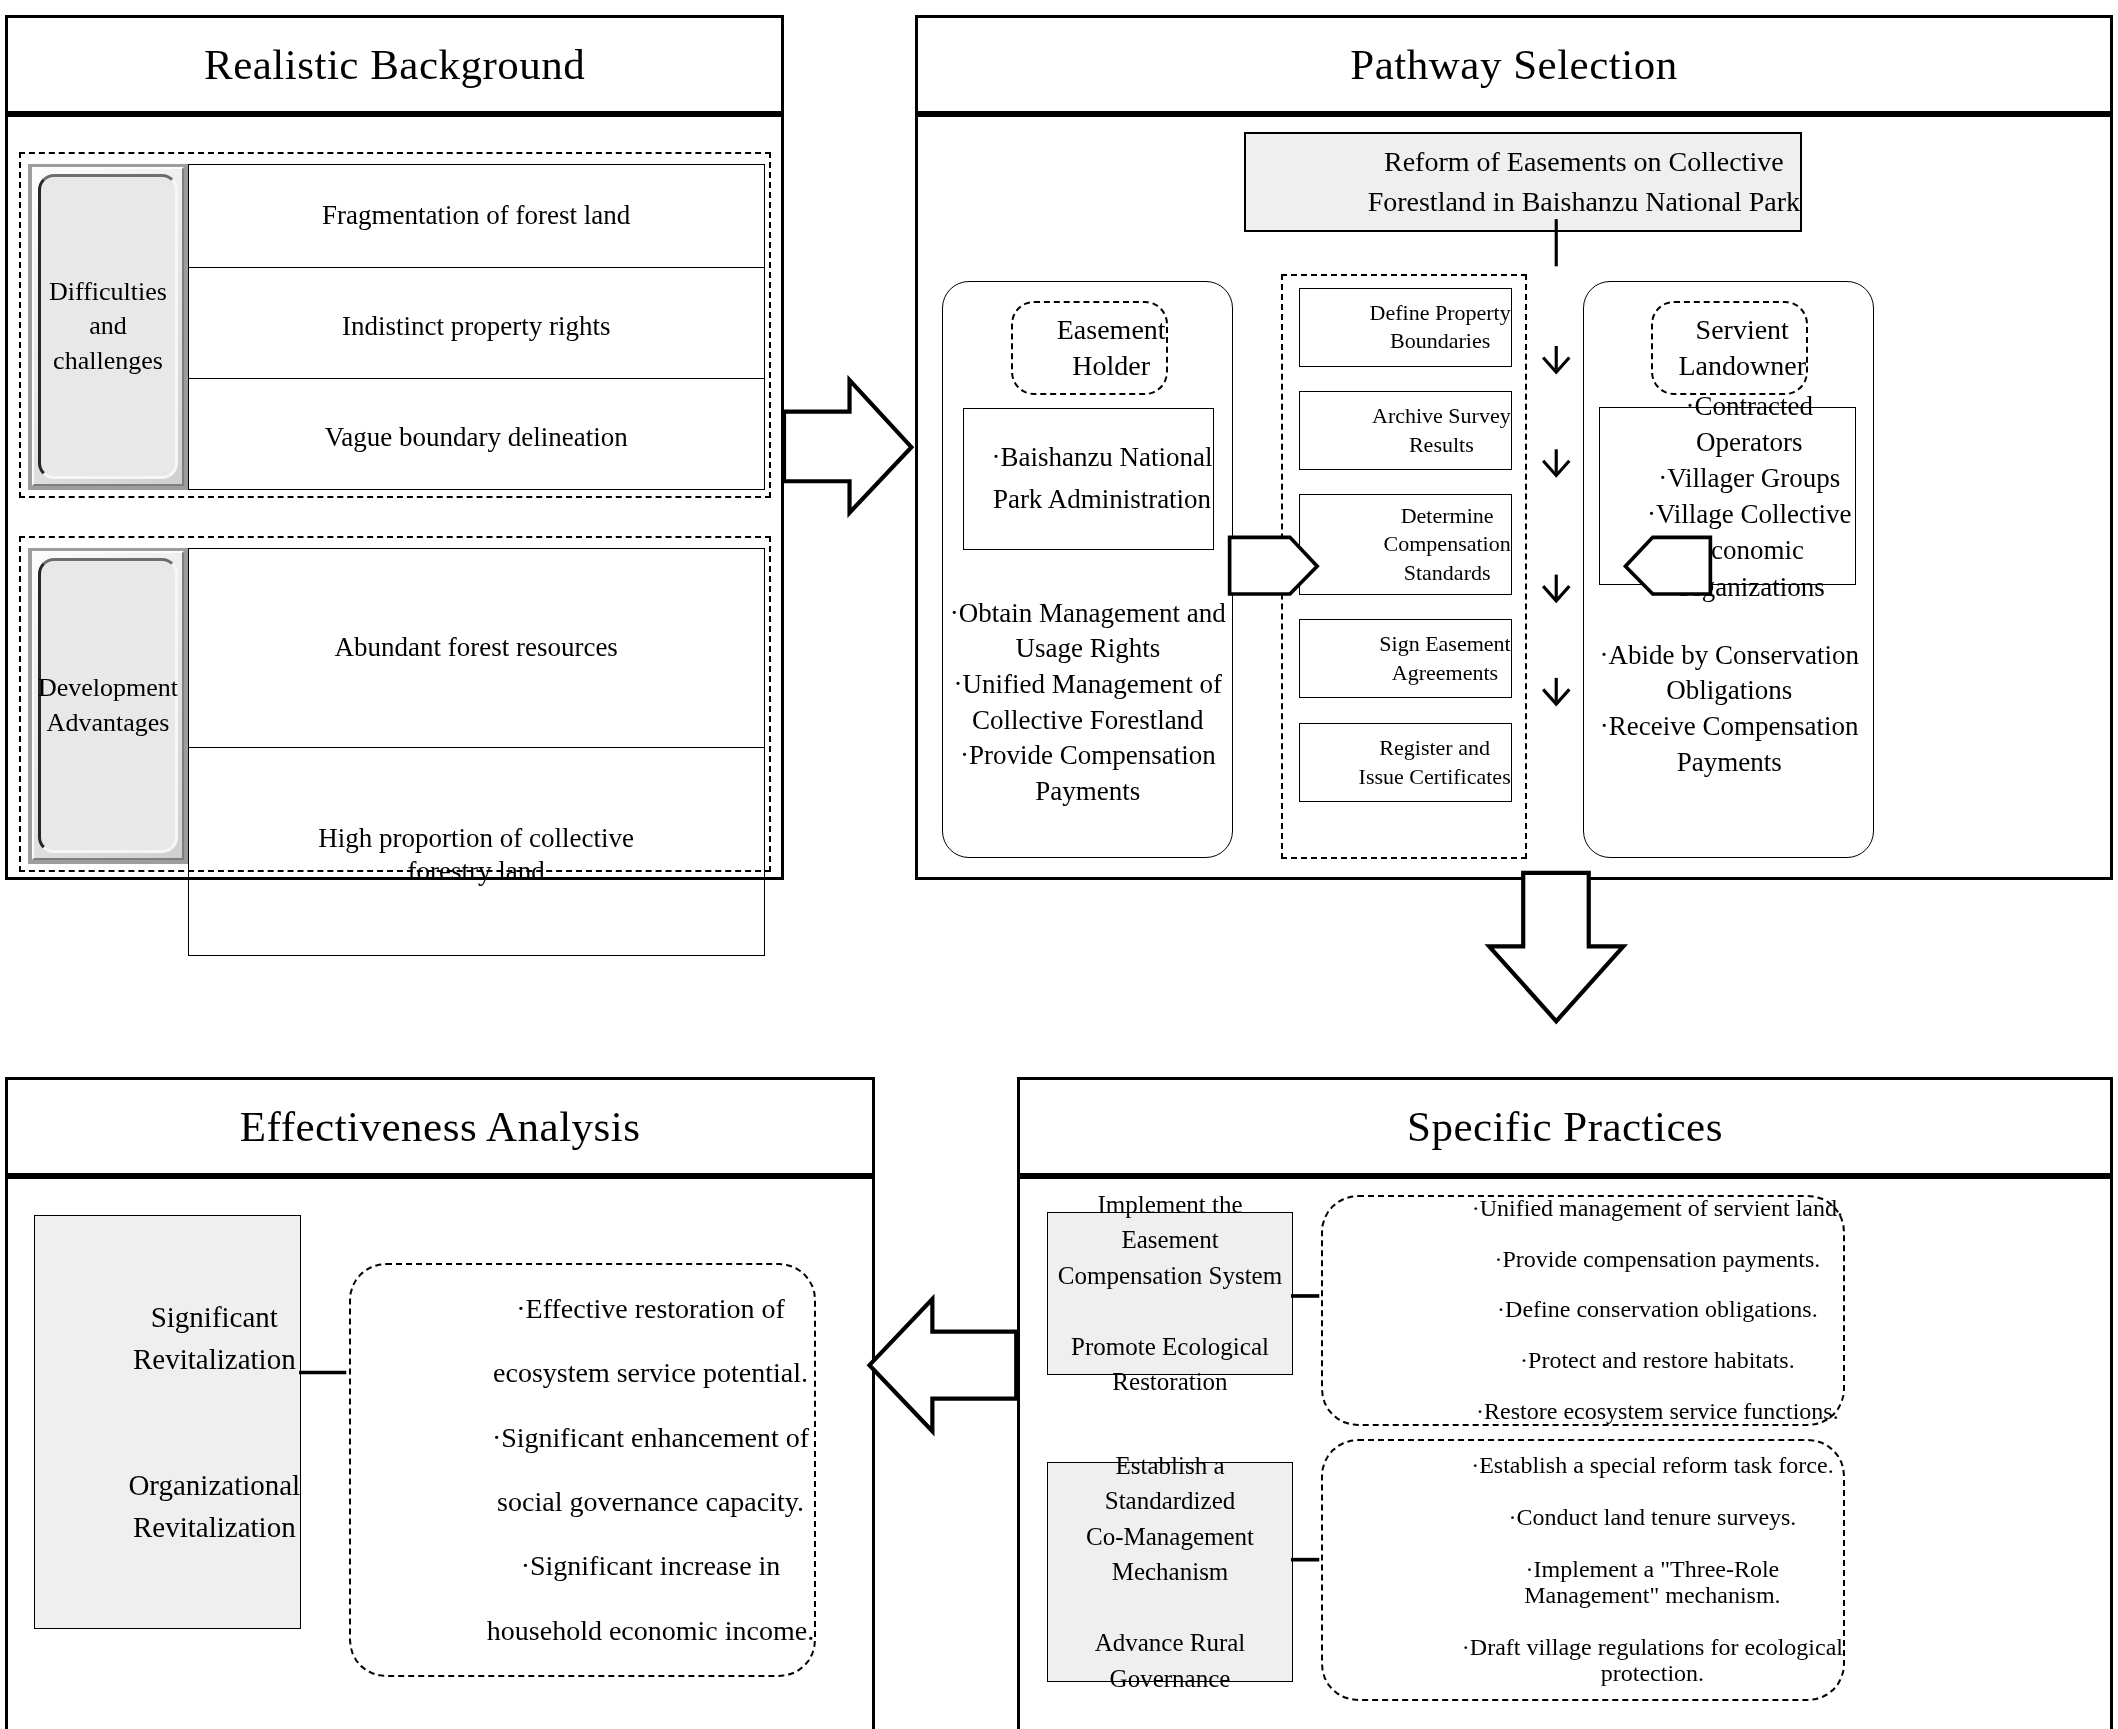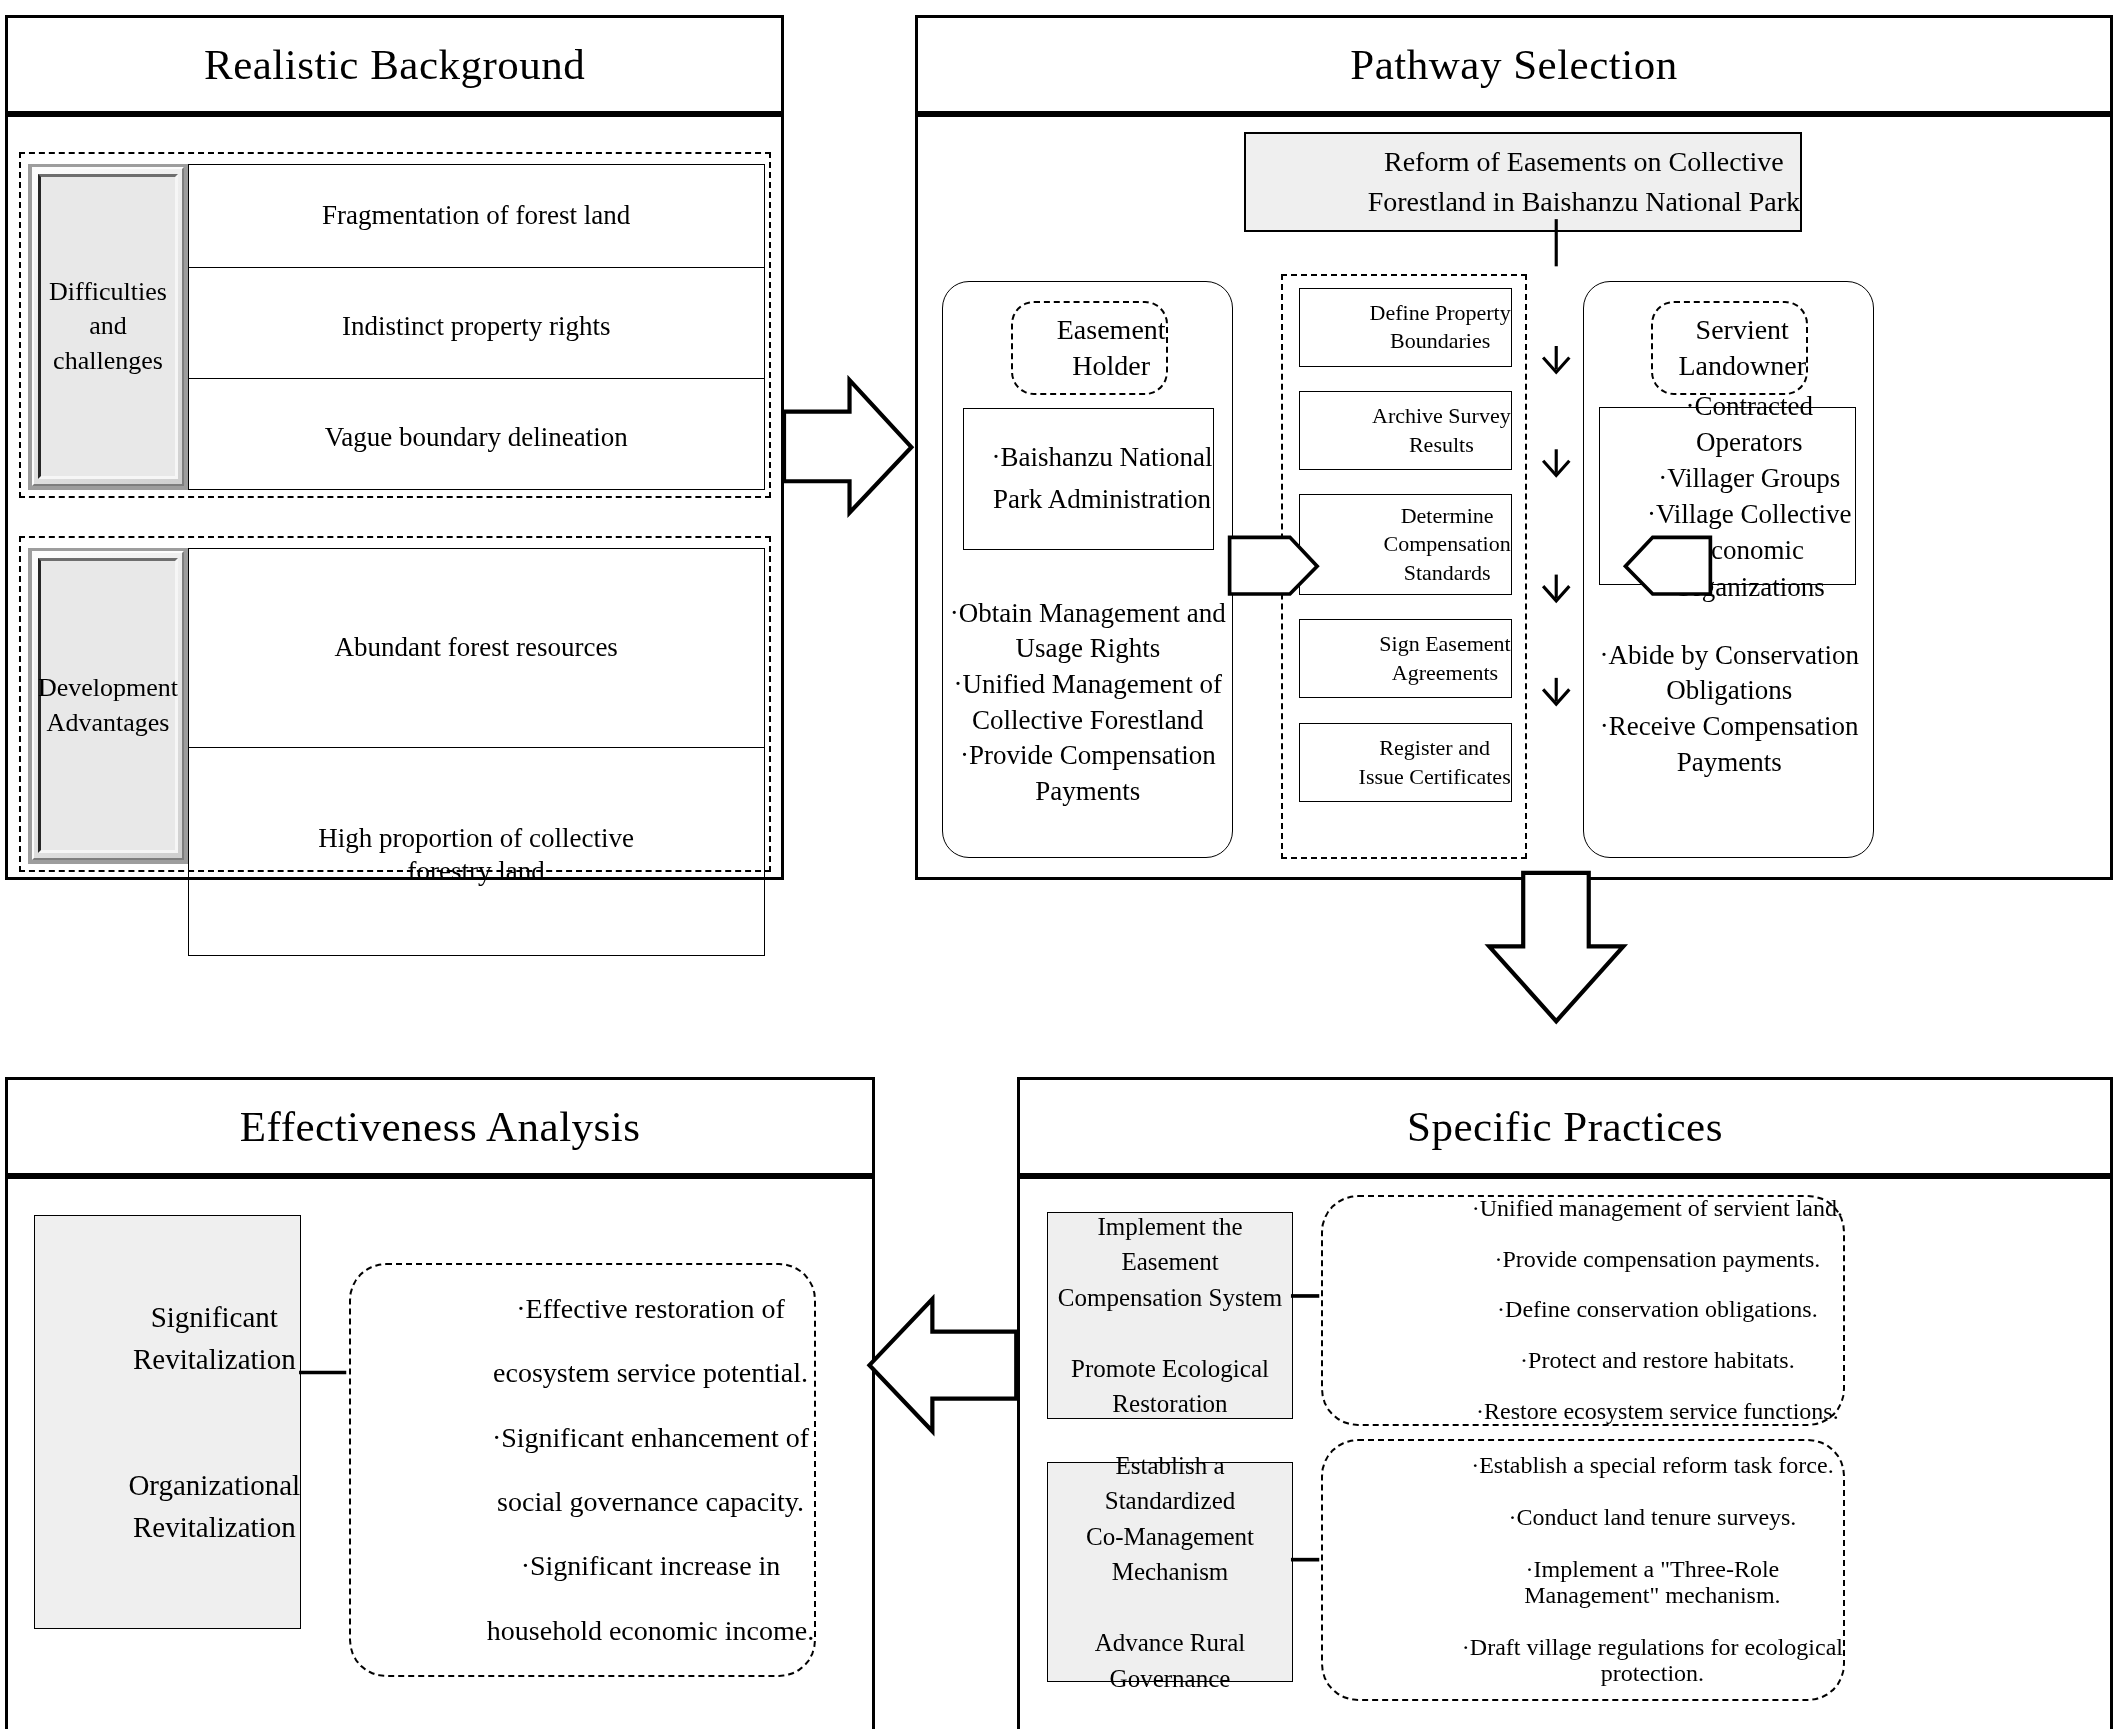--- a/index.html
+++ b/index.html
@@ -66,20 +66,21 @@
     background:#e8e8e8;
     border-top:3.7px solid #6e6e6e;
     border-left:3.7px solid #262626;
     border-right:3.7px solid #f6f6f6;
     border-bottom:3.7px solid #f6f6f6;
     display:flex;align-items:center;justify-content:center;
     text-align:center;
     font-size:26px;
     line-height:1.32;
     padding:3.1px;
+    border-radius:16px;
   }
 
   
   .row-stack{
     position:absolute;
     border:1.6px solid #000;
     box-sizing:border-box;
     display:flex;flex-direction:column;gap:8px;
   }
   .row-stack > .row{
@@ -287,21 +288,21 @@
 
     </div>
   </div>
 
   <div class="panel" style="left:1017px;top:1067px;width:1096px;height:655px;">
     <div class="panel-header">
       <span class="panel-title">Specific Practices</span>
     </div>
     <div class="panel-body">
 
-      <div class="box solid shaded" style="left:27px;top:32.5px;width:246px;height:207px;font-size:25px;line-height:1.42;">
+      <div class="box solid shaded" style="left:27px;top:32.5px;width:246px;height:163px;font-size:25px;line-height:1.42;">
         <span class="txt">Implement the Easement
 Compensation System
 
 Promote Ecological
 Restoration</span>
       </div>
       <div class="box round-dashed-lg" style="left:301px;top:15.7px;width:524px;height:231px;font-size:24px;line-height:1.06;">
         <span class="txt">·Unified management of servient land.
 
 ·Provide compensation payments.

